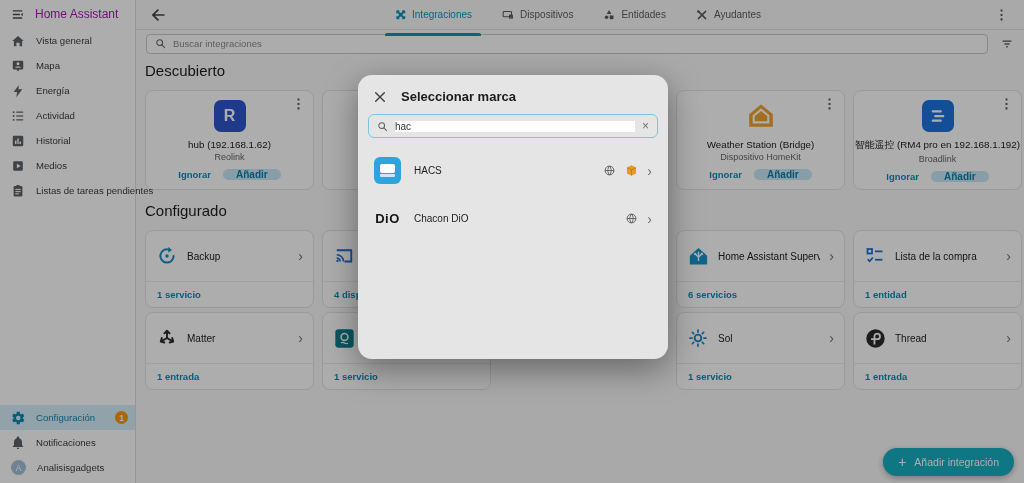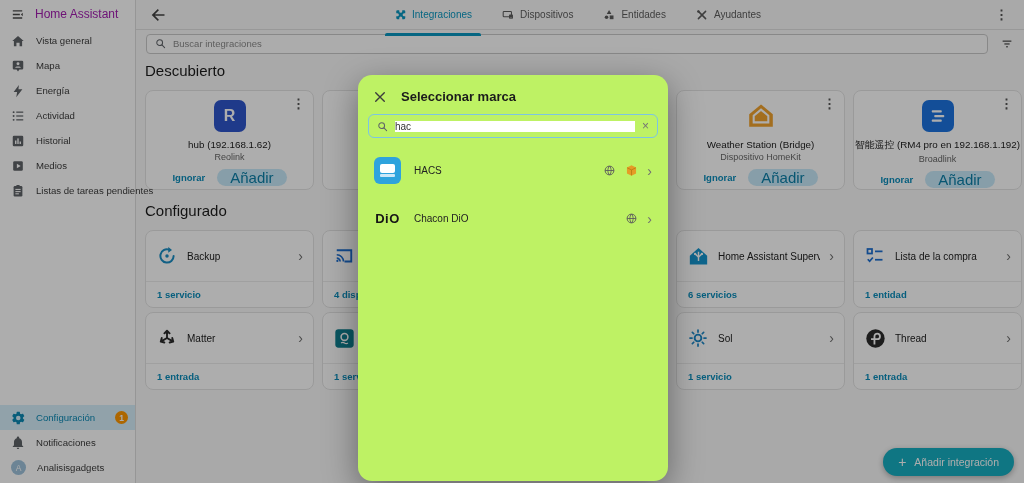--- a/index.html
+++ b/index.html
@@ -52,38 +52,38 @@
   .card{position:absolute;top:0;width:169px;background:#fff;border:1px solid #e4e4e4;border-radius:8px;overflow:hidden}
   .disc-card{height:100px}
   .disc-inner{position:relative;height:100%;display:flex;flex-direction:column;align-items:center;padding-top:9px}
   .disc-kebab{position:absolute;top:4px;right:2px}
   .brand{width:32px;height:32px;border-radius:7px;display:flex;align-items:center;justify-content:center}
   .brand.lg-none{background:transparent}
   .d-title{margin-top:7px;font-size:9.8px;color:#222;white-space:nowrap;max-width:165px;overflow:hidden}
   .d-sub{margin-top:2px;font-size:9px;color:#666}
   .d-actions{margin-top:7px;display:flex;align-items:center;gap:12px}
   .btn-text{font-size:9.5px;font-weight:600;color:#0b8cba;cursor:pointer}
-  .btn-pill{font-size:15px;font-weight:400;color:#0b7fa8;background:rgba(3,155,229,.22);
+  .btn-pill{font-size:10px;font-weight:700;color:#0b7fa8;background:rgba(3,155,229,.22);
     border-radius:12px;padding:0 13px;cursor:pointer}
 
   .conf-card{height:78px;display:flex;flex-direction:column}
   .conf-top{flex:1;display:flex;align-items:center;gap:9px;padding:0 10px;border-bottom:1px solid #ececec;cursor:pointer}
   .conf-ic{width:22px;height:22px;flex:0 0 22px;display:flex;align-items:center;justify-content:center}
   .conf-name{flex:1;font-size:10px;font-weight:500;color:#222;white-space:nowrap;overflow:hidden}
   .chev{font-size:14px;color:#707070;line-height:1}
   .conf-link{height:25px;display:flex;align-items:center;padding:0 11px;font-size:9.5px;font-weight:600;color:#0b8cba;white-space:nowrap;cursor:pointer}
 
   .fab{position:absolute;right:10px;bottom:7px;height:28px;display:flex;align-items:center;gap:8px;
     padding:0 15px;border-radius:15px;background:#17aec1;color:#fff;font-size:10.5px;font-weight:500;
     box-shadow:0 2px 6px rgba(0,0,0,.3);cursor:pointer;z-index:2;white-space:nowrap}
   .fab .plus{font-size:14px;font-weight:400;line-height:1}
 
   
   .scrim{position:absolute;inset:0;background:rgba(0,0,0,.32);z-index:10}
-  .modal{position:absolute;left:358px;top:75px;width:310px;height:406px;background:#bef264;border-radius:14px;
+  .modal{position:absolute;left:358px;top:75px;width:310px;height:284px;background:#e5e5e5;border-radius:14px;
     box-shadow:0 10px 34px rgba(0,0,0,.4);z-index:20}
   .m-header{display:flex;align-items:center;gap:15px;padding:14px 16px 10px}
   .m-close{width:12px;height:12px;color:#3c3c3c;cursor:pointer;flex:0 0 12px}
   .m-title{font-size:13px;font-weight:700;color:#1b1b1b}
   .m-search{margin:0 10px;height:23px;border:1.5px solid #7cc5e2;border-radius:6px;display:flex;align-items:center;gap:7px;padding:11px 8px}
   .m-search .ic{width:11px;height:11px;color:#5f6368;flex:0 0 11px}
   .m-search input{flex:1;border:0;outline:0;font-size:10px;color:#333;font-family:"Liberation Sans",sans-serif}
   .m-clear{font-size:12px;color:#757575;cursor:pointer;line-height:1}
   .m-list{padding:12px 0 0}
   .m-item{display:flex;align-items:center;gap:13px;padding:7px 16px;cursor:pointer}

